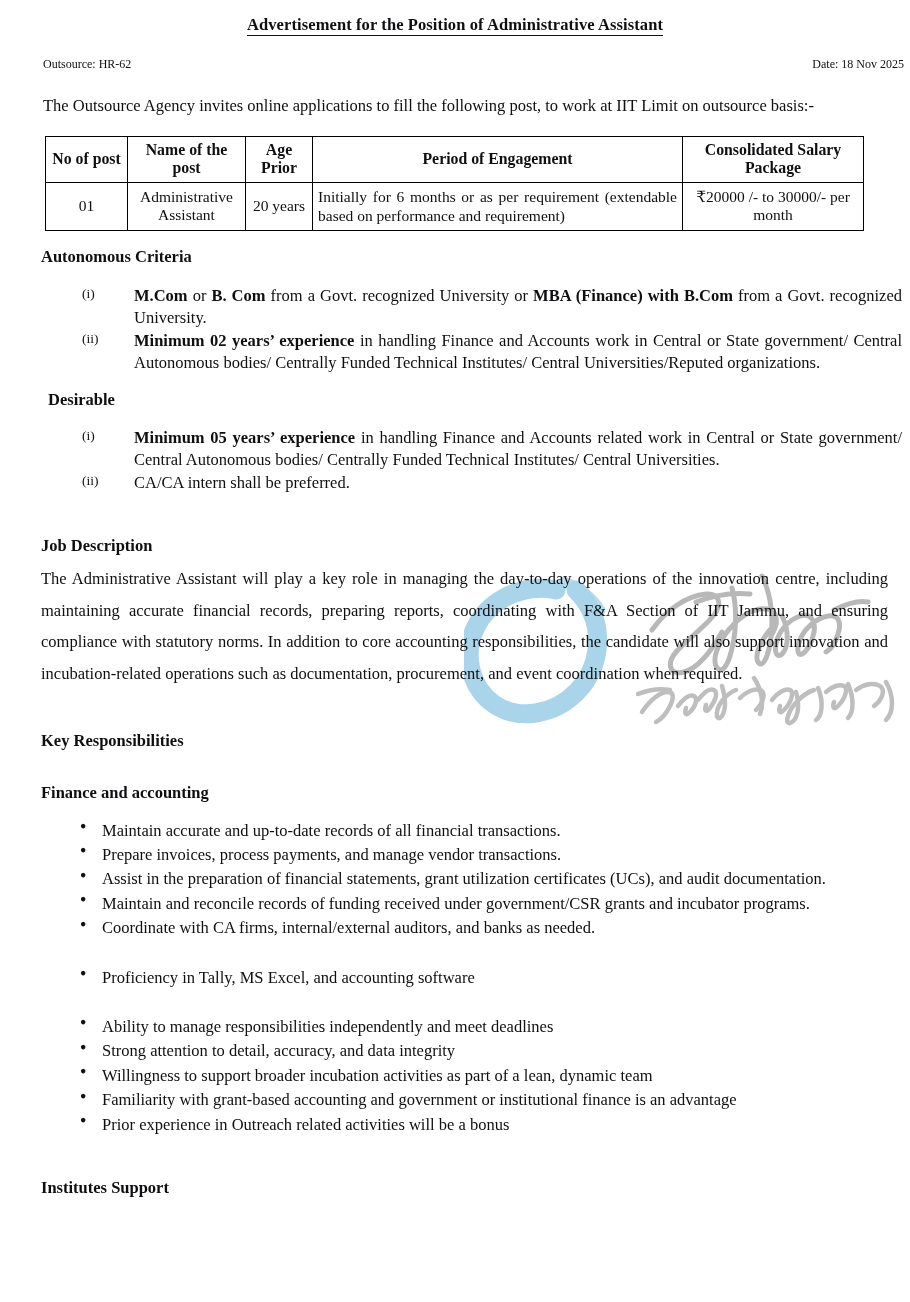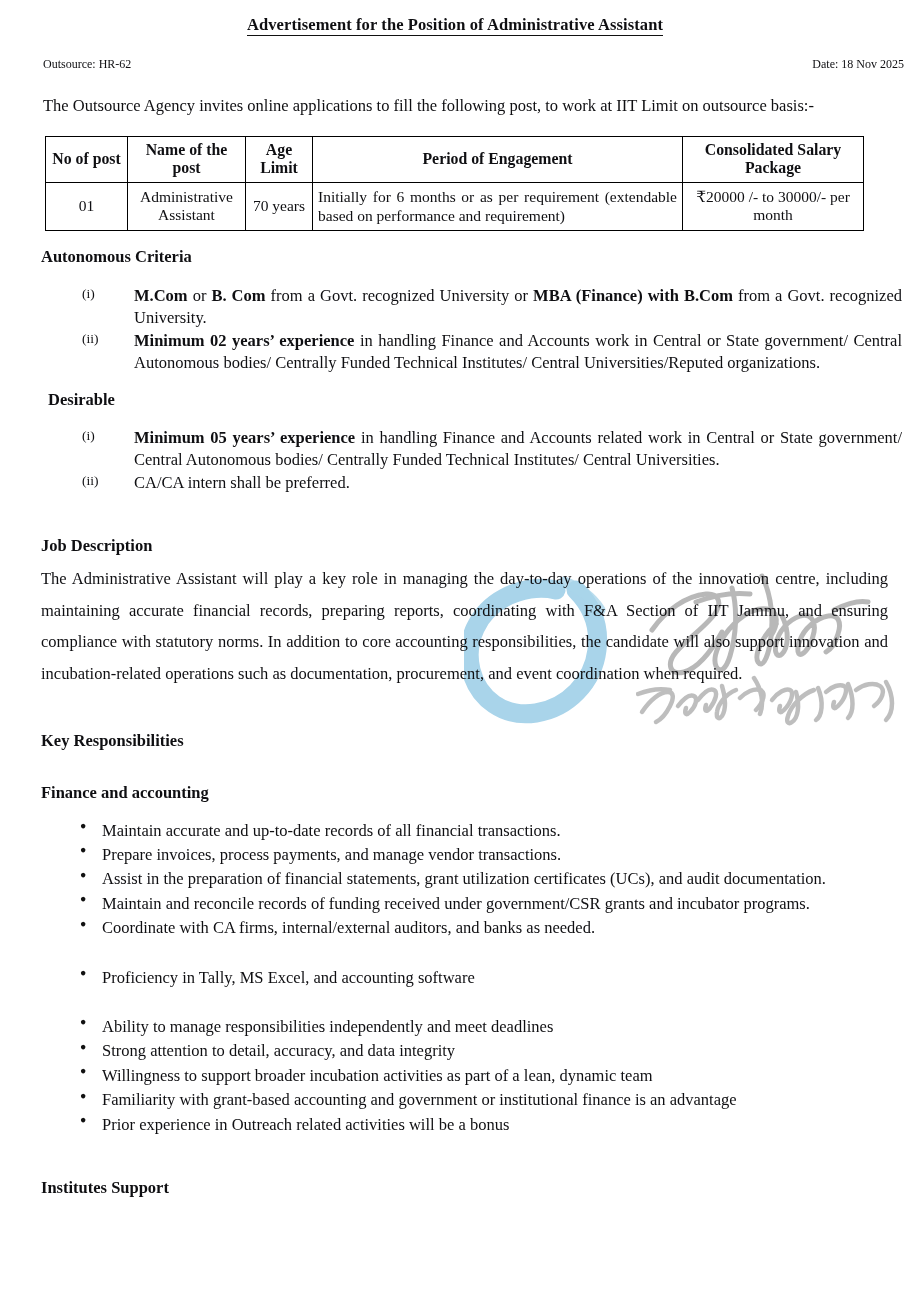--- a/index.html
+++ b/index.html
@@ -256,30 +256,30 @@
         <col class="w-num">
           <col class="w-name">
           <col class="w-age">
           <col class="w-period">
           <col class="w-salary">
       </colgroup>
       <thead>
         <tr>
           <th>No of post</th>
           <th>Name of the post</th>
-          <th>Age Limit</th>
+          <th>Age Prior</th>
           <th>Period of Engagement</th>
           <th>Consolidated Salary Package</th>
         </tr>
       </thead>
       <tbody>
         <tr>
           <td class="c-num">01</td>
           <td class="c-name">Administrative Assistant</td>
-          <td class="c-age">70 years</td>
+          <td class="c-age">20 years</td>
           <td class="c-period">Initially for 6 months or as per requirement (extendable based on performance and requirement)</td>
           <td class="c-salary">₹20000 /- to 30000/- per month</td>
         </tr>
       </tbody>
     </table>
 
     <h2 class="sec-head">Autonomous Criteria</h2>
     <ol class="roman">
         <li><span class="marker">(i)</span><span><b>M.Com</b><span> or </span><b>B. Com</b><span> from a Govt. recognized University or </span><b>MBA (Finance) with B.Com</b><span> from a Govt. recognized University.</span></span></li>
         <li><span class="marker">(ii)</span><span><b>Minimum 02 years’ experience</b><span> in handling Finance and Accounts work in Central or State government/ Central Autonomous bodies/ Centrally Funded Technical Institutes/ Central Universities/Reputed organizations.</span></span></li>

